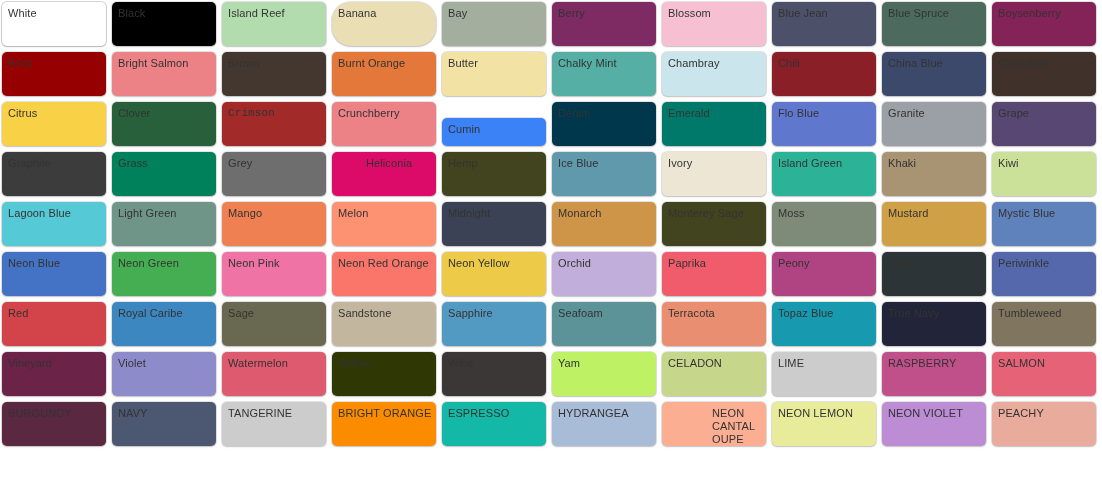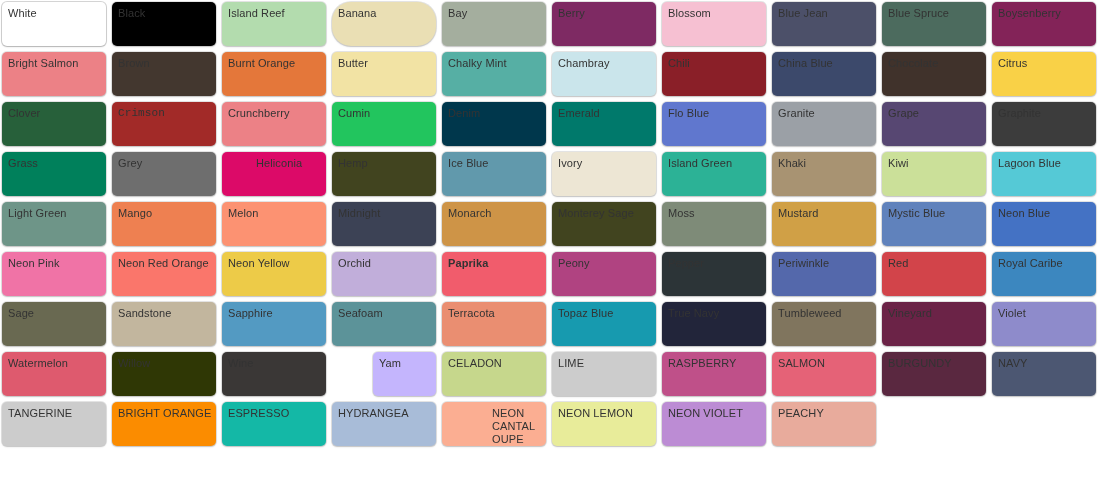--- a/index.html
+++ b/index.html
@@ -71,20 +71,23 @@
     </div>
     <div class="swatch" style="background: rgb(76, 80, 105);">
       <span class="swatch-label" style="color: rgb(51, 51, 51);">Blue Jean</span>
     </div>
     <div class="swatch" style="background: rgb(76, 107, 94);">
       <span class="swatch-label" style="color: rgb(51, 51, 51);">Blue Spruce</span>
     </div>
     <div class="swatch" style="background: rgb(131, 35, 88);">
       <span class="swatch-label" style="color: rgb(51, 51, 51);">Boysenberry</span>
     </div>
+    <div class="swatch" style="background: rgb(151, 0, 0);">
+      <span class="swatch-label" style="color: rgb(51, 51, 51);">Brick</span>
+    </div>
     <div class="swatch" style="background: rgb(236, 129, 134);">
       <span class="swatch-label" style="color: rgb(51, 51, 51);">Bright Salmon</span>
     </div>
     <div class="swatch" style="background: rgb(67, 55, 47);">
       <span class="swatch-label" style="color: rgb(51, 51, 51);">Brown</span>
     </div>
     <div class="swatch" style="background: rgb(228, 119, 58);">
       <span class="swatch-label" style="color: rgb(51, 51, 51);">Burnt Orange</span>
     </div>
     <div class="swatch" style="background: rgb(242, 227, 164);">
@@ -110,21 +113,21 @@
     </div>
     <div class="swatch" style="background: rgb(39, 96, 58);">
       <span class="swatch-label" style="color: rgb(51, 51, 51);">Clover</span>
     </div>
     <div class="swatch" style="background: rgb(162, 42, 40);">
       <span class="swatch-label" style="color: rgb(51, 51, 51); font-family: Liberation Mono, monospace;">Crimson</span>
     </div>
     <div class="swatch" style="background: rgb(236, 129, 134);">
       <span class="swatch-label" style="color: rgb(51, 51, 51);">Crunchberry</span>
     </div>
-    <div class="swatch" style="background: #22c55e;">
+    <div class="swatch" style="background: #3b82f6; margin-top: 16px;">
       <span class="swatch-label" style="color: rgb(51, 51, 51);">Cumin</span>
     </div>
     <div class="swatch" style="background: rgb(0, 55, 76);">
       <span class="swatch-label" style="color: rgb(51, 51, 51);">Denim</span>
     </div>
     <div class="swatch" style="background: rgb(0, 121, 107);">
       <span class="swatch-label" style="color: rgb(51, 51, 51);">Emerald</span>
     </div>
     <div class="swatch" style="background: rgb(96, 119, 206);">
       <span class="swatch-label" style="color: rgb(51, 51, 51);">Flo Blue</span>
@@ -191,33 +194,36 @@
     </div>
     <div class="swatch" style="background: rgb(208, 160, 70);">
       <span class="swatch-label" style="color: rgb(51, 51, 51);">Mustard</span>
     </div>
     <div class="swatch" style="background: rgb(96, 130, 188);">
       <span class="swatch-label" style="color: rgb(51, 51, 51);">Mystic Blue</span>
     </div>
     <div class="swatch" style="background: rgb(68, 114, 196);">
       <span class="swatch-label" style="color: rgb(51, 51, 51);">Neon Blue</span>
     </div>
+    <div class="swatch" style="background: rgb(70, 174, 82);">
+      <span class="swatch-label" style="color: rgb(51, 51, 51);">Neon Green</span>
+    </div>
     <div class="swatch" style="background: rgb(240, 115, 166);">
       <span class="swatch-label" style="color: rgb(51, 51, 51);">Neon Pink</span>
     </div>
     <div class="swatch" style="background: rgb(250, 118, 107);">
       <span class="swatch-label" style="color: rgb(51, 51, 51);">Neon Red Orange</span>
     </div>
     <div class="swatch" style="background: rgb(237, 203, 72);">
       <span class="swatch-label" style="color: rgb(51, 51, 51);">Neon Yellow</span>
     </div>
     <div class="swatch" style="background: rgb(193, 174, 218);">
       <span class="swatch-label" style="color: rgb(51, 51, 51);">Orchid</span>
     </div>
-    <div class="swatch" style="background: rgb(241, 92, 108); font-weight: bold;">
+    <div class="swatch" style="background: rgb(241, 92, 108);">
       <span class="swatch-label" style="color: rgb(51, 51, 51);">Paprika</span>
     </div>
     <div class="swatch" style="background: rgb(176, 67, 129);">
       <span class="swatch-label" style="color: rgb(51, 51, 51);">Peony</span>
     </div>
     <div class="swatch" style="background: rgb(44, 52, 55);">
       <span class="swatch-label" style="color: rgb(51, 51, 51);">Pepper</span>
     </div>
     <div class="swatch" style="background: rgb(84, 104, 171);">
       <span class="swatch-label" style="color: rgb(51, 51, 51);">Periwinkle</span>
@@ -260,21 +266,21 @@
     </div>
     <div class="swatch" style="background: rgb(222, 90, 110);">
       <span class="swatch-label" style="color: rgb(51, 51, 51);">Watermelon</span>
     </div>
     <div class="swatch" style="background: rgb(47, 55, 5);">
       <span class="swatch-label" style="color: rgb(51, 51, 51);">Willow</span>
     </div>
     <div class="swatch" style="background: rgb(58, 55, 54);">
       <span class="swatch-label" style="color: rgb(51, 51, 51);">Wine</span>
     </div>
-    <div class="swatch" style="background: #c4b5fd; margin-left: 41px;">
+    <div class="swatch" style="background: #bef264;">
       <span class="swatch-label" style="color: rgb(51, 51, 51);">Yam</span>
     </div>
     <div class="swatch" style="background: rgb(198, 215, 140);">
       <span class="swatch-label" style="color: rgb(51, 51, 51);">CELADON</span>
     </div>
     <div class="swatch" style="background: rgb(204, 204, 204);">
       <span class="swatch-label" style="color: rgb(51, 51, 51);">LIME</span>
     </div>
     <div class="swatch" style="background: rgb(191, 80, 137);">
       <span class="swatch-label" style="color: rgb(51, 51, 51);">RASPBERRY</span>

